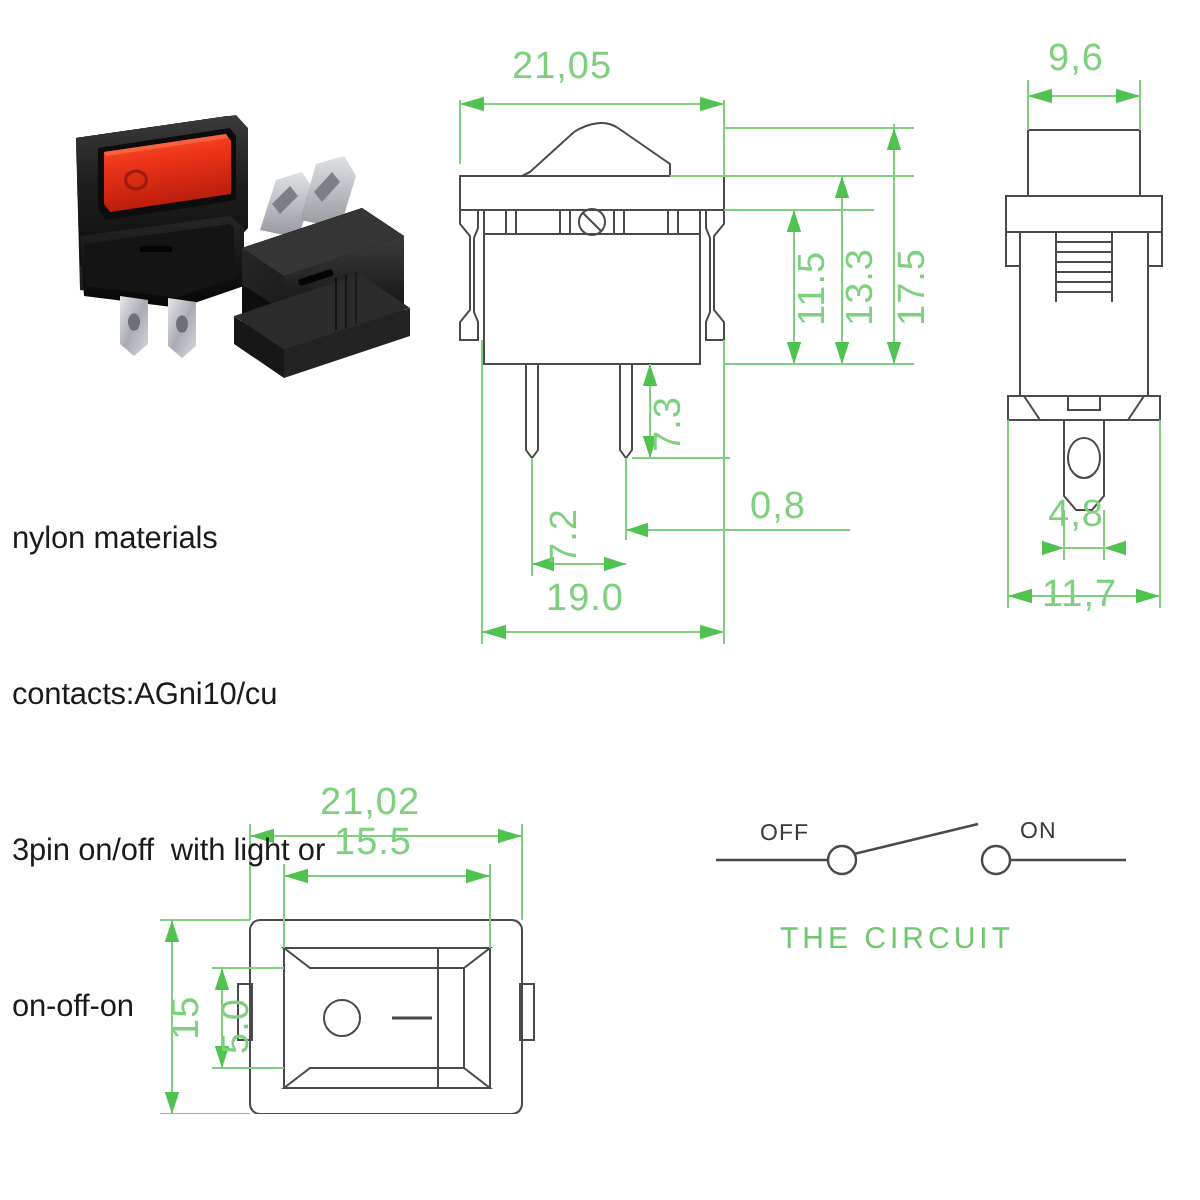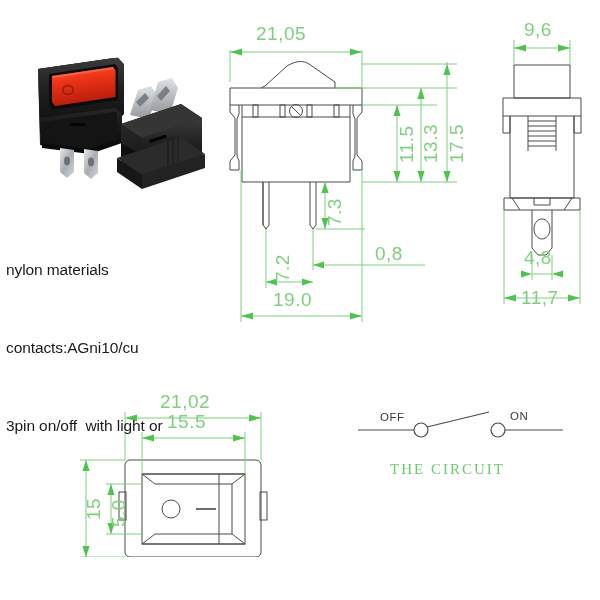--- a/index.html
+++ b/index.html
@@ -34,21 +34,21 @@
   }
   .dim.rot{
     transform-origin:0 0;
     transform:rotate(-90deg);
   }
   .caption{
     color:#6ec96e;
     font-size:15px;
     letter-spacing:2px;
     white-space:nowrap;
-    font-family:Liberation Serif, serif;
+    font-family:Liberation Sans, sans-serif;
   }
   .cklabel{
     color:#3a3a3a;
     font-size:11.5px;
     letter-spacing:0.5px;
     white-space:nowrap;
     font-family:"Liberation Sans", sans-serif;
     text-align:right;
   }
   svg{display:block;}
@@ -365,15 +365,16 @@
     </svg>
     <div class="abs cklabel" style="left:22px;top:13px;">OFF</div>
     <div class="abs cklabel" style="left:152px;top:12px;">ON</div>
     <div class="abs caption" style="left:32px;top:63px;">THE CIRCUIT</div>
   </div>
 
   <div class="abs" id="spec-text">
     <div>nylon materials</div>
     <div>contacts:AGni10/cu</div>
     <div>3pin on/off  with light or</div>
+    <div>on-off-on</div>
   </div>
 
 </div>
 
 </body></html>

